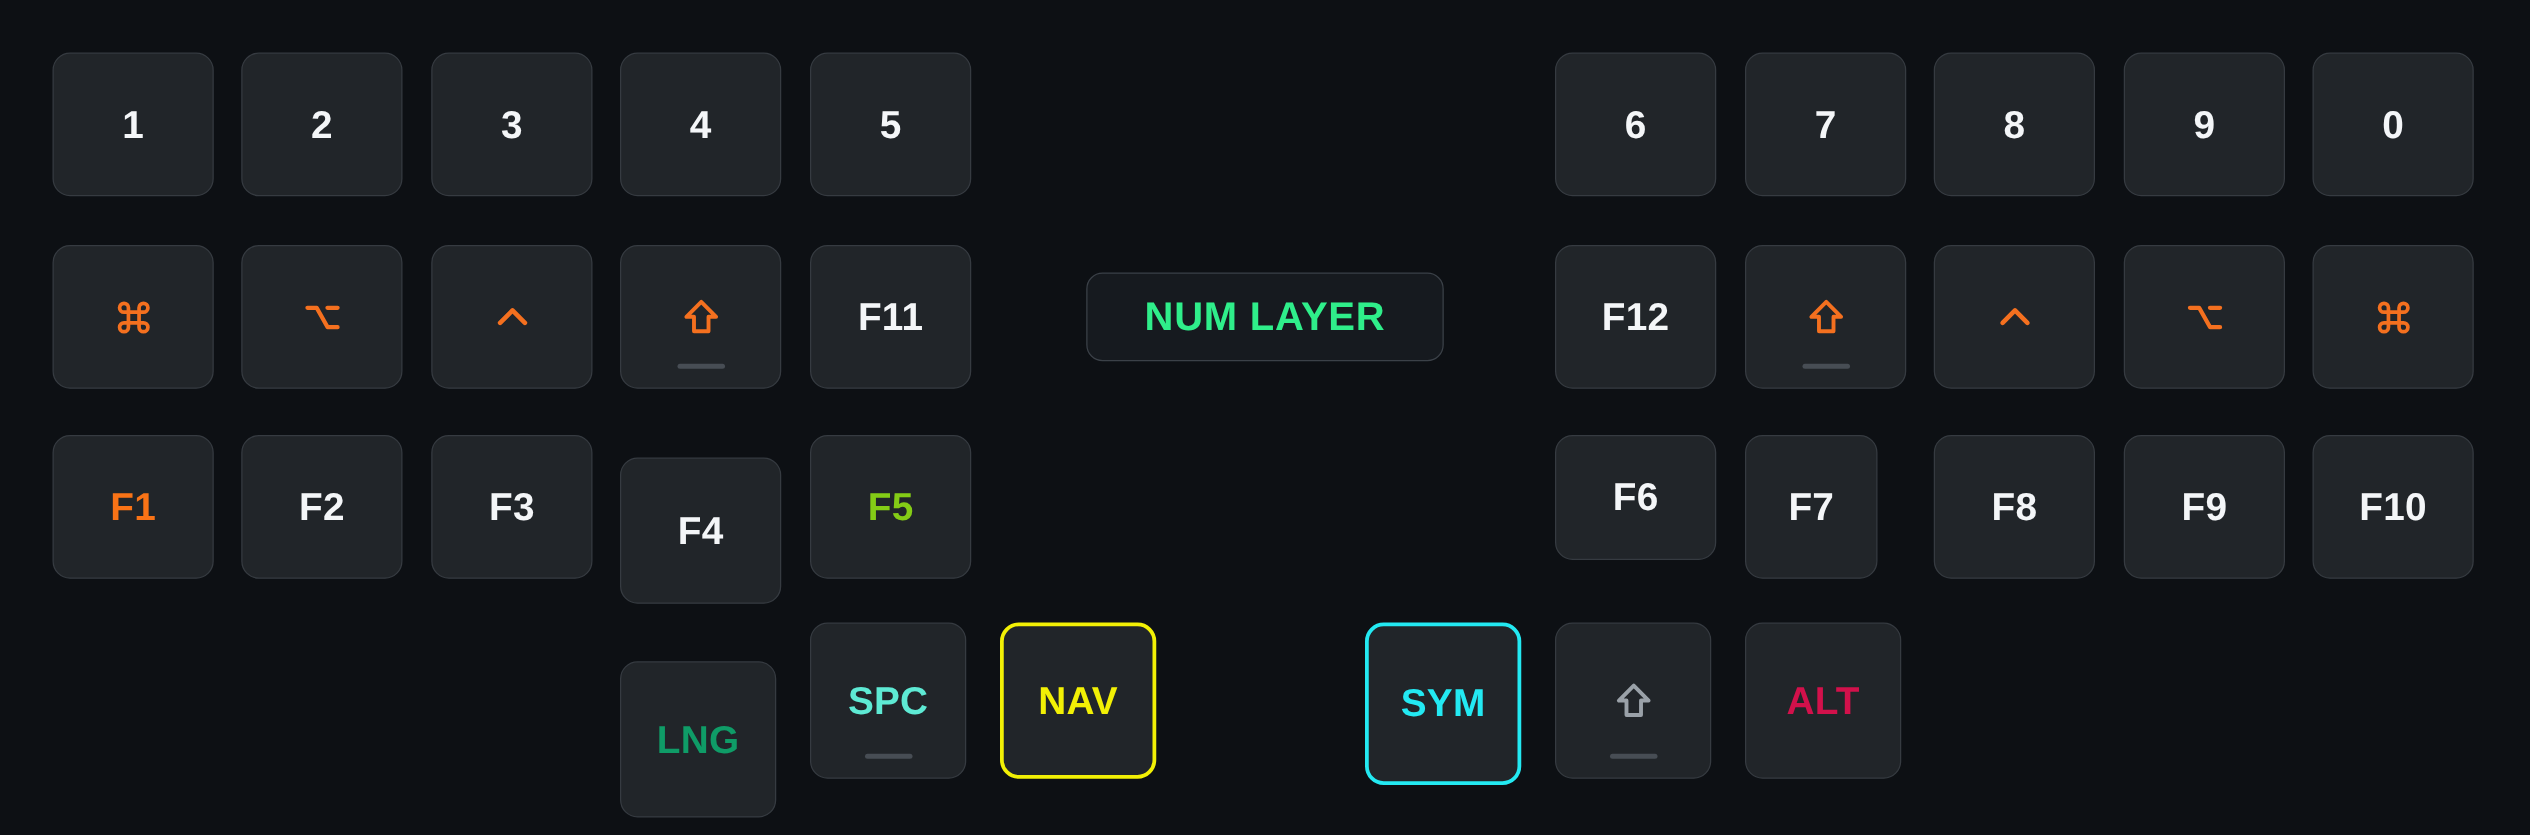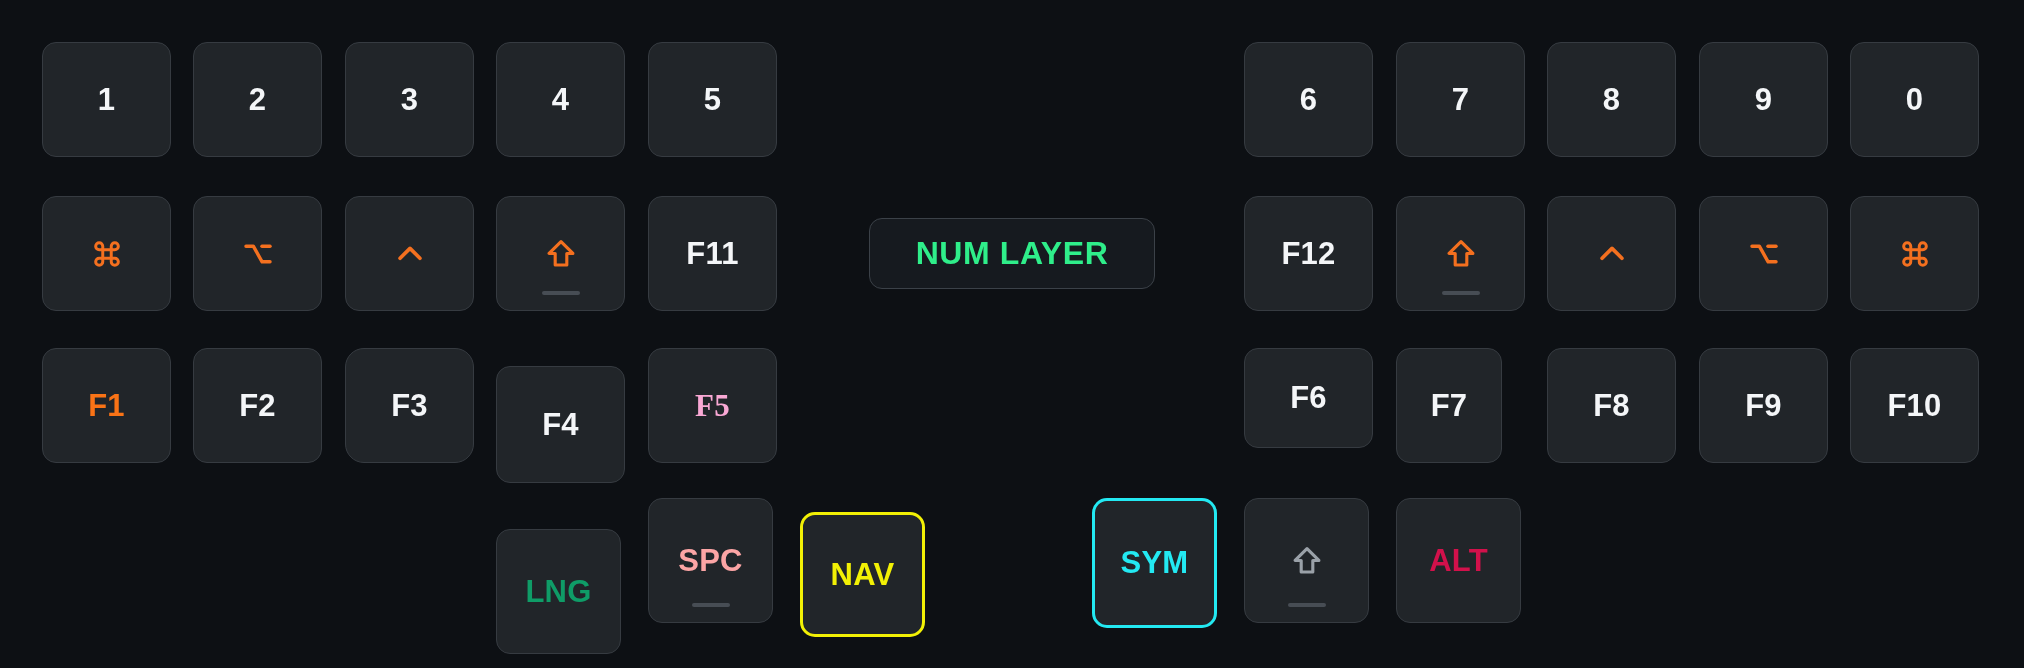--- a/index.html
+++ b/index.html
@@ -144,37 +144,37 @@
     </div>
     <div class="key" style="left: 648px; top: 196px; width: 129px; height: 115px;">
       <span style="color: rgb(244, 246, 248);">F11</span>
     </div>
     <div class="key" style="left: 42px; top: 348px; width: 129px; height: 115px;">
       <span style="color: #f97316;">F1</span>
     </div>
     <div class="key" style="left: 193px; top: 348px; width: 129px; height: 115px;">
       <span style="color: rgb(244, 246, 248);">F2</span>
     </div>
-    <div class="key" style="left: 345px; top: 348px; width: 129px; height: 115px; border-radius: 19px;">
+    <div class="key" style="left: 345px; top: 348px; width: 129px; height: 115px;">
       <span style="color: rgb(244, 246, 248);">F3</span>
     </div>
     <div class="key" style="left: 496px; top: 348px; width: 129px; height: 117px; margin-top: 18px;">
       <span style="color: rgb(244, 246, 248);">F4</span>
     </div>
     <div class="key" style="left: 648px; top: 348px; width: 129px; height: 115px;">
-      <span style="color: #f9a8d4; font-family: Liberation Serif, serif;">F5</span>
+      <span style="color: #84cc16;">F5</span>
     </div>
     <div class="key" style="left: 496px; top: 498px; width: 125px; height: 125px; margin-top: 31px;">
       <span style="color: rgb(15, 156, 103);">LNG</span>
     </div>
     <div class="key" style="left: 648px; top: 498px; width: 125px; height: 125px;">
-      <span style="color: #fca5a5;">SPC</span>
-      <span class="holdbar"></span>
-    </div>
-    <div class="key hl-yellow" style="left: 800px; top: 512px; width: 125px; height: 125px;">
+      <span style="color: #5eead4;">SPC</span>
+      <span class="holdbar"></span>
+    </div>
+    <div class="key hl-yellow" style="left: 800px; top: 498px; width: 125px; height: 125px;">
       <span style="color: rgb(242, 240, 5);">NAV</span>
     </div>
     <div class="key" style="left: 1244px; top: 42px; width: 129px; height: 115px;">
       <span style="color: rgb(244, 246, 248);">6</span>
     </div>
     <div class="key" style="left: 1396px; top: 42px; width: 129px; height: 115px;">
       <span style="color: rgb(244, 246, 248);">7</span>
     </div>
     <div class="key" style="left: 1547px; top: 42px; width: 129px; height: 115px;">
       <span style="color: rgb(244, 246, 248);">8</span>

